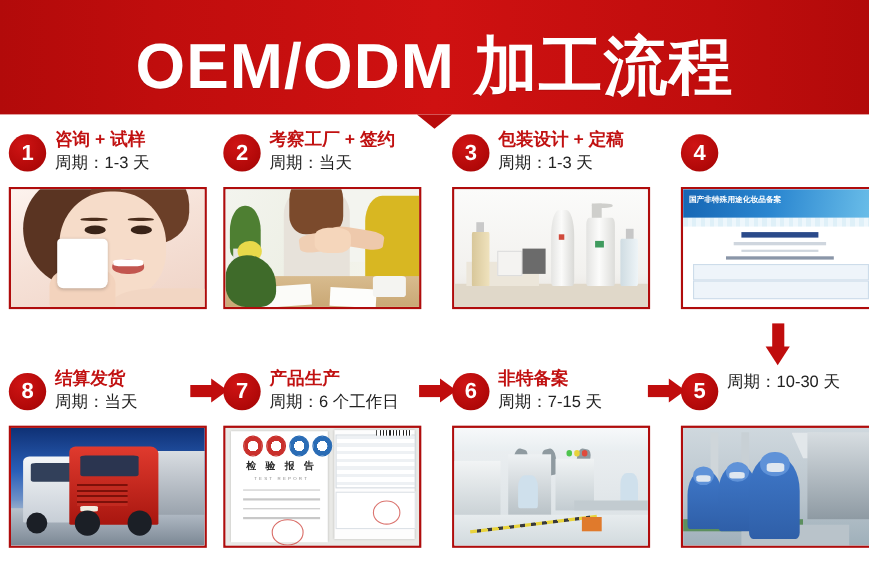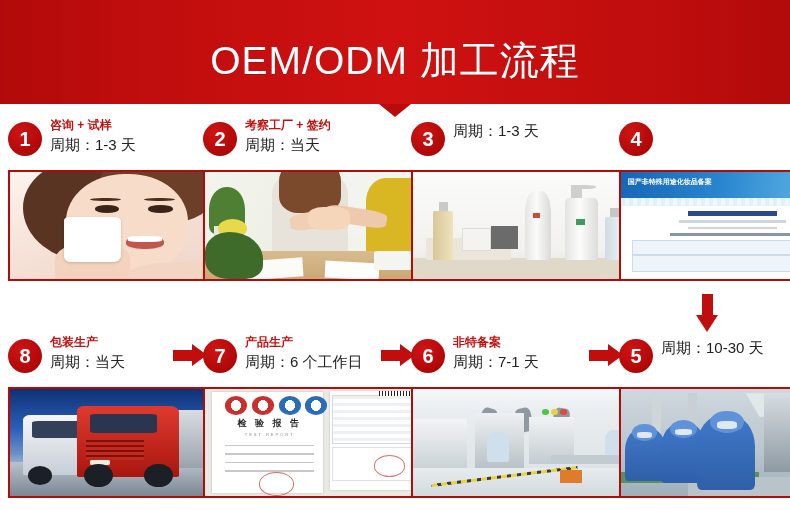--- a/index.html
+++ b/index.html
@@ -14,21 +14,21 @@
   .header{
     position:absolute;left:0;top:0;width:790px;height:104px;
     background:linear-gradient(90deg,#b20a0a 0%,#c00d0d 18%,#cf1111 50%,#c00d0d 82%,#b20a0a 100%);
     overflow:visible;
   }
   .header-inner{
     position:absolute;left:0;top:0;width:790px;height:104px;
     display:flex;flex-direction:column;align-items:center;justify-content:center;
   }
   .title{
-    color:#ffffff;font-size:39px;font-weight:normal;line-height:1;
+    color:#ffffff;font-size:58px;font-weight:bold;line-height:1;
     letter-spacing:1px;white-space:nowrap;
     text-shadow:0 1px 0 rgba(0,0,0,.12);
     margin-top:17px;
   }
   .subtitle{
     color:#ffffff;font-size:18px;font-weight:normal;line-height:1;
     letter-spacing:1px;white-space:nowrap;margin-top:13px;
   }
   .notch{
     position:absolute;left:50%;top:104px;margin-left:-16px;
@@ -53,32 +53,32 @@
   .badge{
     position:absolute;left:0;top:2px;
     width:34px;height:34px;border-radius:50%;
     background:radial-gradient(circle at 36% 30%,#cf1414 0%,#b00808 70%,#9b0606 100%);
     color:#fff;font-size:20px;font-weight:bold;
     display:flex;align-items:center;justify-content:center;
     line-height:1;
   }
   .labels{position:absolute;left:42px;top:-1px;}
   .step-title{
-    color:#c11111;font-size:12px;font-weight:bold;line-height:1.15;
+    color:#c11111;font-size:16px;font-weight:bold;line-height:1.15;
     white-space:nowrap;
   }
   .step-cycle{
     color:#222222;font-size:15px;font-weight:normal;line-height:1.2;
     white-space:nowrap;margin-top:3px;
   }
 
   .photo{
     position:absolute;left:0;top:50px;width:176px;height:107px;
     border:2px solid #b00c0c;
-    background:#e9e9e9;overflow:hidden;padding-left:47px;
+    background:#e9e9e9;overflow:hidden;
   }
   .ph{position:absolute;left:0;top:0;width:100%;height:100%;}
 
   
   .arrow-h{position:absolute;width:34px;height:22px;}
   .arrow-h .shaft{
     position:absolute;left:0;top:6px;width:22px;height:11px;background:#c00d0d;
   }
   .arrow-h .head{
     position:absolute;left:19px;top:0;width:0;height:0;
@@ -327,20 +327,21 @@
 
     <div class="arrow-h" style="left:381px;top:224px;">
       <div class="shaft"></div>
         <div class="head"></div>
     </div>
 
     <div class="card col3">
       <div class="card-head">
         <div class="badge">3</div>
         <div class="labels">
+          <div class="step-title">包装设计 + 定稿</div>
           <div class="step-cycle">周期：1-3 天</div>
         </div>
       </div>
       <div class="photo">
         <div class="ph p-prod">
           <div class="shelf"></div>
             <div class="riser"></div>
           <div class="b1n"></div>
             <div class="b1"></div>
           <div class="j1"></div>
@@ -386,21 +387,21 @@
     <div class="shaft"></div>
       <div class="head"></div>
   </div>
 
   <div class="row row2">
 
     <div class="card col1">
       <div class="card-head">
         <div class="badge">8</div>
         <div class="labels">
-          <div class="step-title">包装生产</div>
+          <div class="step-title">结算发货</div>
           <div class="step-cycle">周期：当天</div>
         </div>
       </div>
       <div class="photo">
         <div class="ph p-truck">
           <div class="sky"></div>
             <div class="road"></div>
           <div class="trail"></div>
           <div class="tw"></div>
             <div class="twg"></div>
@@ -444,21 +445,21 @@
           <div class="stamp2"></div>
         </div>
       </div>
     </div>
 
     <div class="card col3">
       <div class="card-head">
         <div class="badge">6</div>
         <div class="labels">
           <div class="step-title">非特备案</div>
-          <div class="step-cycle">周期：7-1 天</div>
+          <div class="step-cycle">周期：7-15 天</div>
         </div>
       </div>
       <div class="photo">
         <div class="ph p-line">
           <div class="ceil"></div>
           <div class="arm a1"></div>
             <div class="arm a2"></div>
             <div class="arm a3"></div>
           <div class="lamp g"></div>
             <div class="lamp y"></div>

